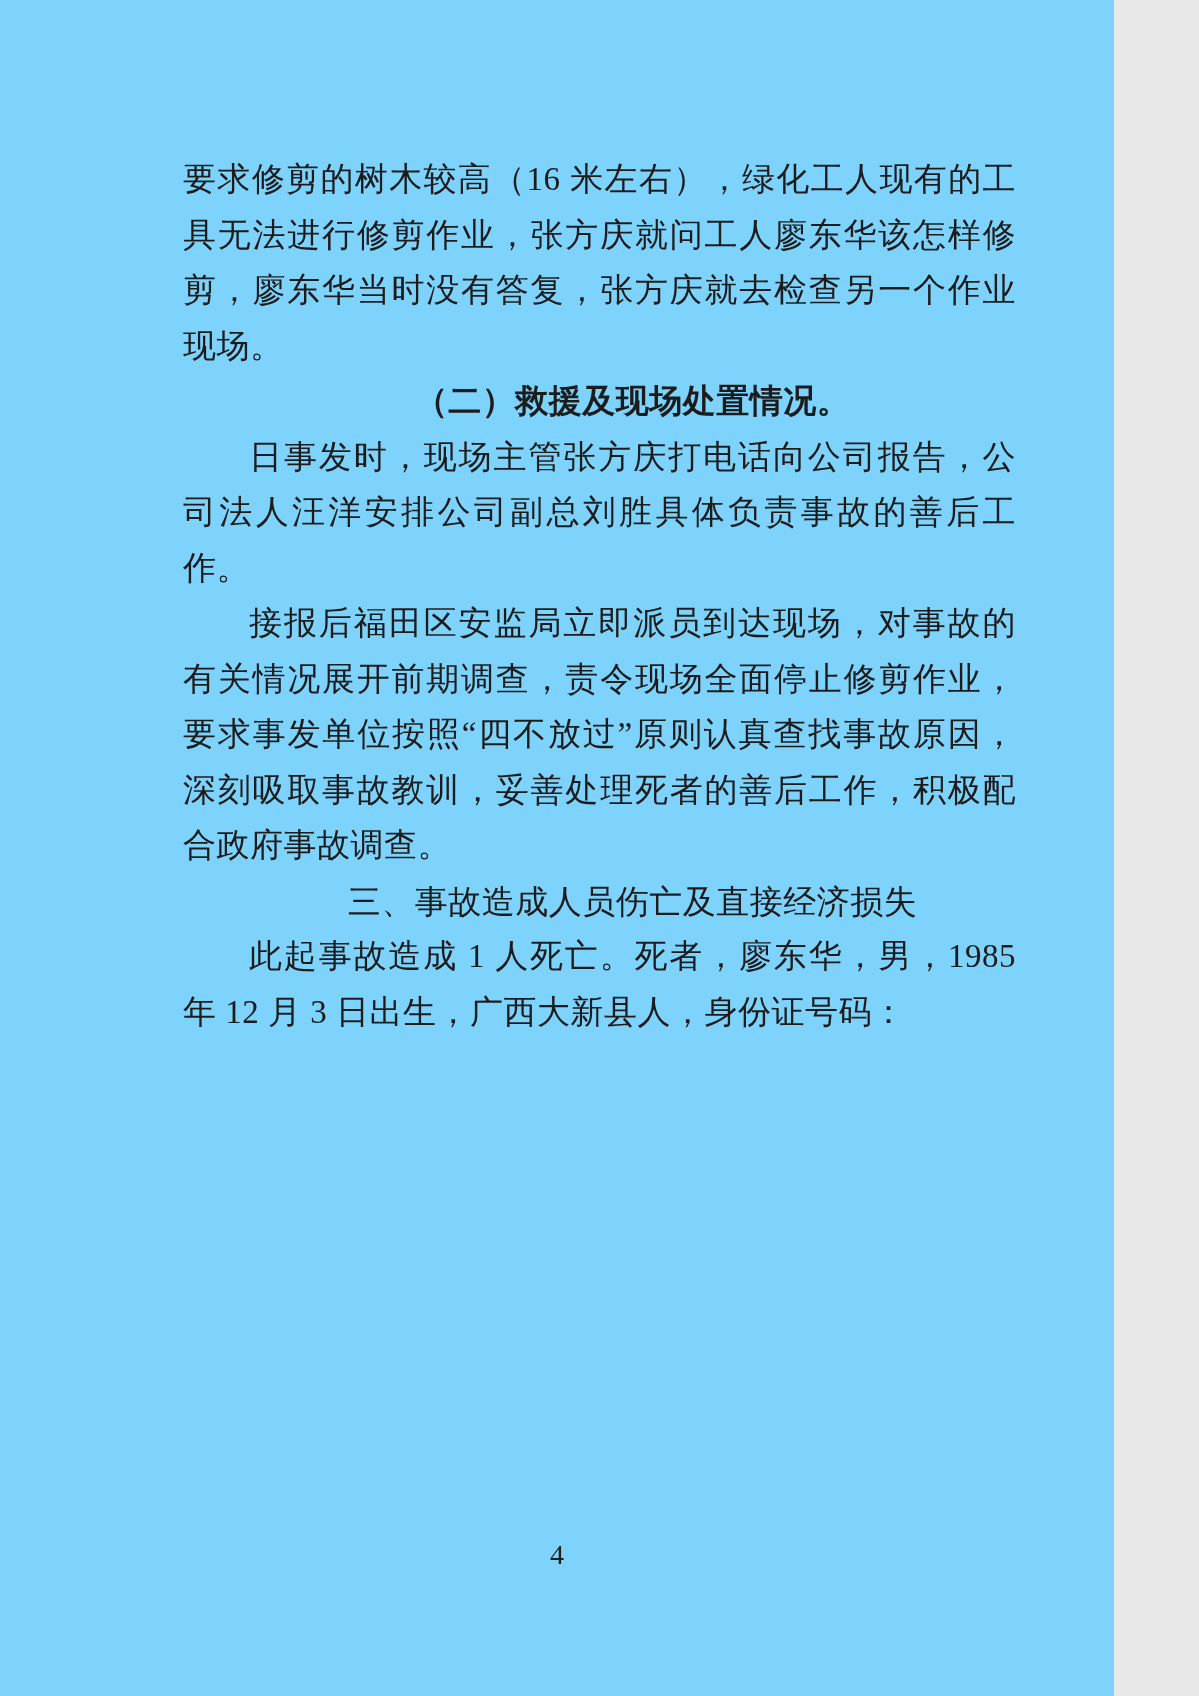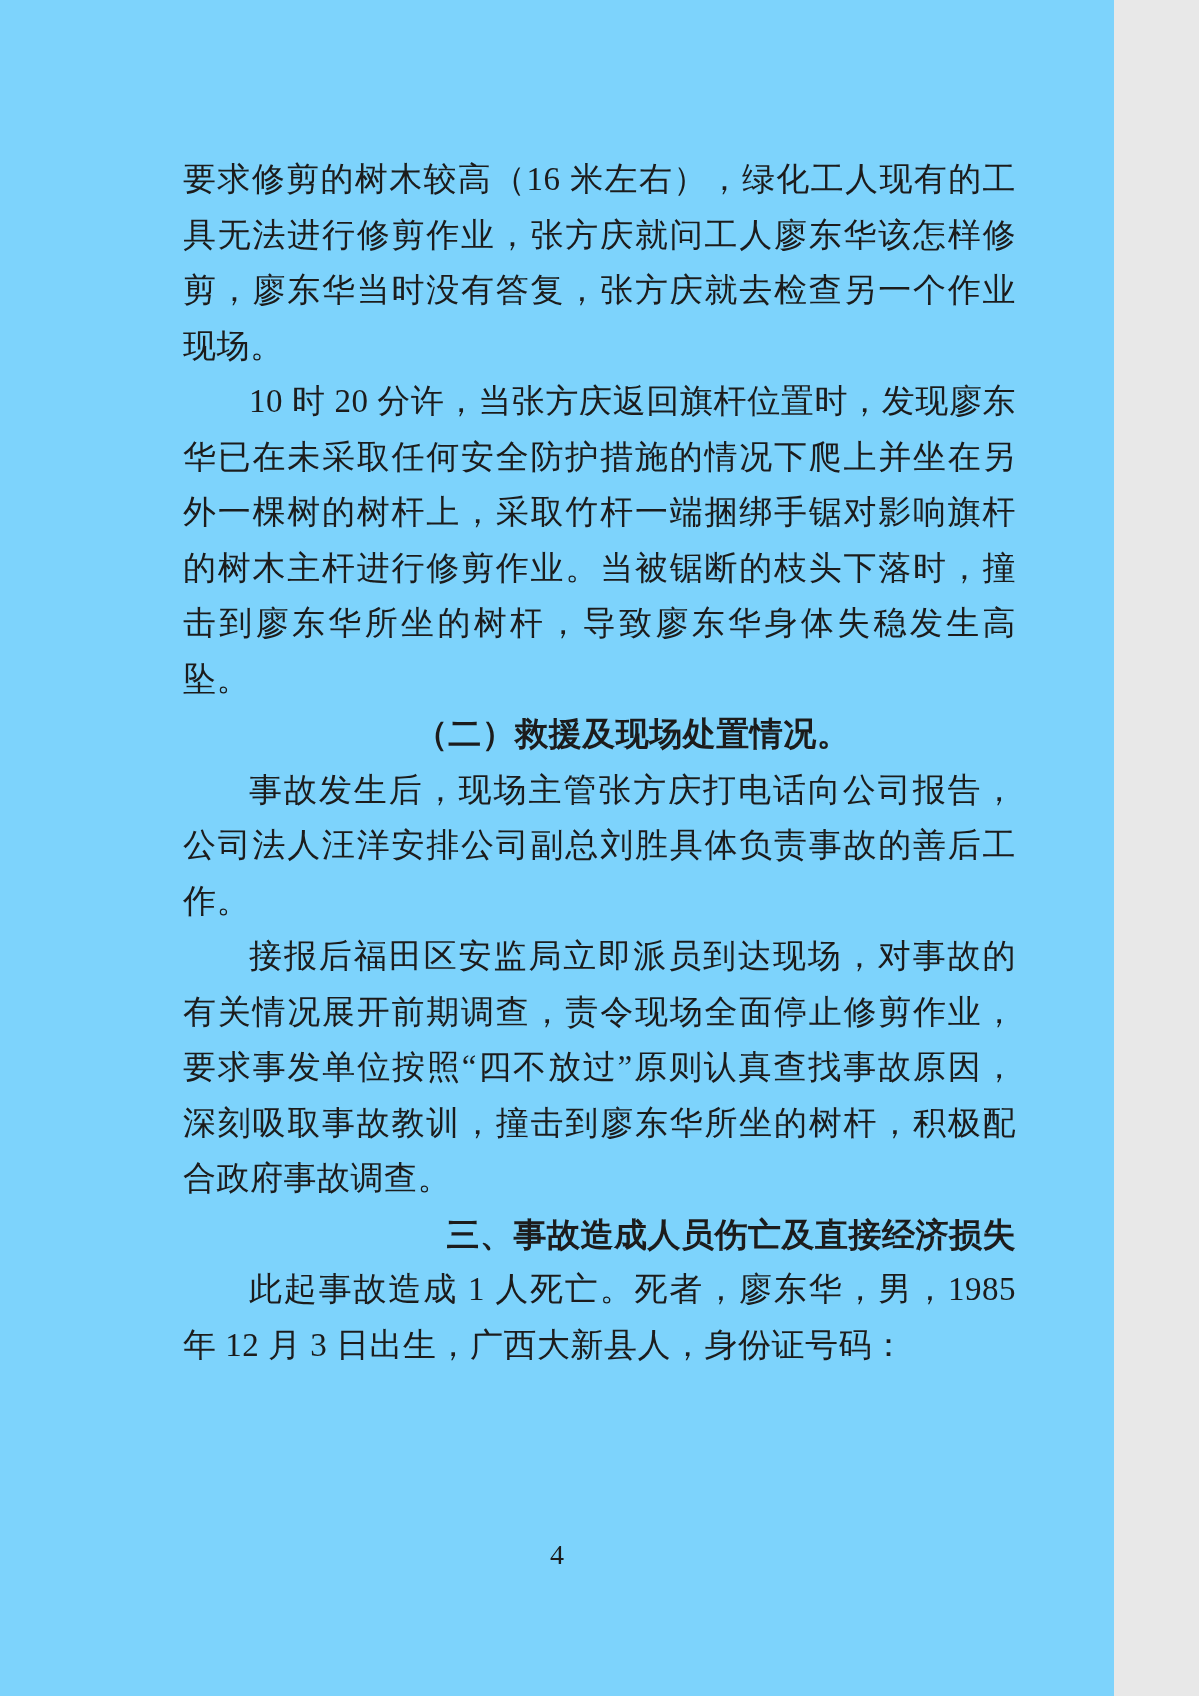--- a/index.html
+++ b/index.html
@@ -33,43 +33,42 @@
     word-break: break-all;
   }
   .content p.indent {
     text-indent: 2em;
   }
   .content p.heading-sub {
     font-weight: bold;
     text-align: center;
   }
   .content p.heading-main {
-    font-weight: bold;
-    text-align: right;
+    font-weight: normal;
+    text-align: center;
     font-family: "Liberation Sans", "DejaVu Sans", sans-serif;
   }
   .page-number {
     position: absolute;
     top: 1538px;
     left: 0;
     width: 100%;
     text-align: center;
     font-size: 28px;
     line-height: 34px;
     color: #1c1c1c;
     font-family: "Liberation Serif", "DejaVu Serif", serif;
   }
 </style>
 </head>
 <body>
 
 <div class="page">
   <div class="content" id="doc-content">
       <p class="body">要求修剪的树木较高（16 米左右），绿化工人现有的工具无法进行修剪作业，张方庆就问工人廖东华该怎样修剪，廖东华当时没有答复，张方庆就去检查另一个作业现场。</p>
-      <p class="body indent">10 时 20 分许，当张方庆返回旗杆位置时，发现廖东华已在未采取任何安全防护措施的情况下爬上并坐在另外一棵树的树杆上，采取竹杆一端捆绑手锯对影响旗杆的树木主杆进行修剪作业。当被锯断的枝头下落时，撞击到廖东华所坐的树杆，导致廖东华身体失稳发生高坠。</p>
       <p class="heading-sub indent">（二）救援及现场处置情况。</p>
-      <p class="body indent">事故发生后，现场主管张方庆打电话向公司报告，公司法人汪洋安排公司副总刘胜具体负责事故的善后工作。</p>
-      <p class="body indent">接报后福田区安监局立即派员到达现场，对事故的有关情况展开前期调查，责令现场全面停止修剪作业，要求事发单位按照“四不放过”原则认真查找事故原因，深刻吸取事故教训，撞击到廖东华所坐的树杆，积极配合政府事故调查。</p>
+      <p class="body indent">日事发时，现场主管张方庆打电话向公司报告，公司法人汪洋安排公司副总刘胜具体负责事故的善后工作。</p>
+      <p class="body indent">接报后福田区安监局立即派员到达现场，对事故的有关情况展开前期调查，责令现场全面停止修剪作业，要求事发单位按照“四不放过”原则认真查找事故原因，深刻吸取事故教训，妥善处理死者的善后工作，积极配合政府事故调查。</p>
       <p class="heading-main indent">三、事故造成人员伤亡及直接经济损失</p>
       <p class="body indent">此起事故造成 1 人死亡。死者，廖东华，男，1985 年 12 月 3 日出生，广西大新县人，身份证号码：</p>
     </div>
   <div class="page-number">4</div>
 </div>
 
 </body></html>

